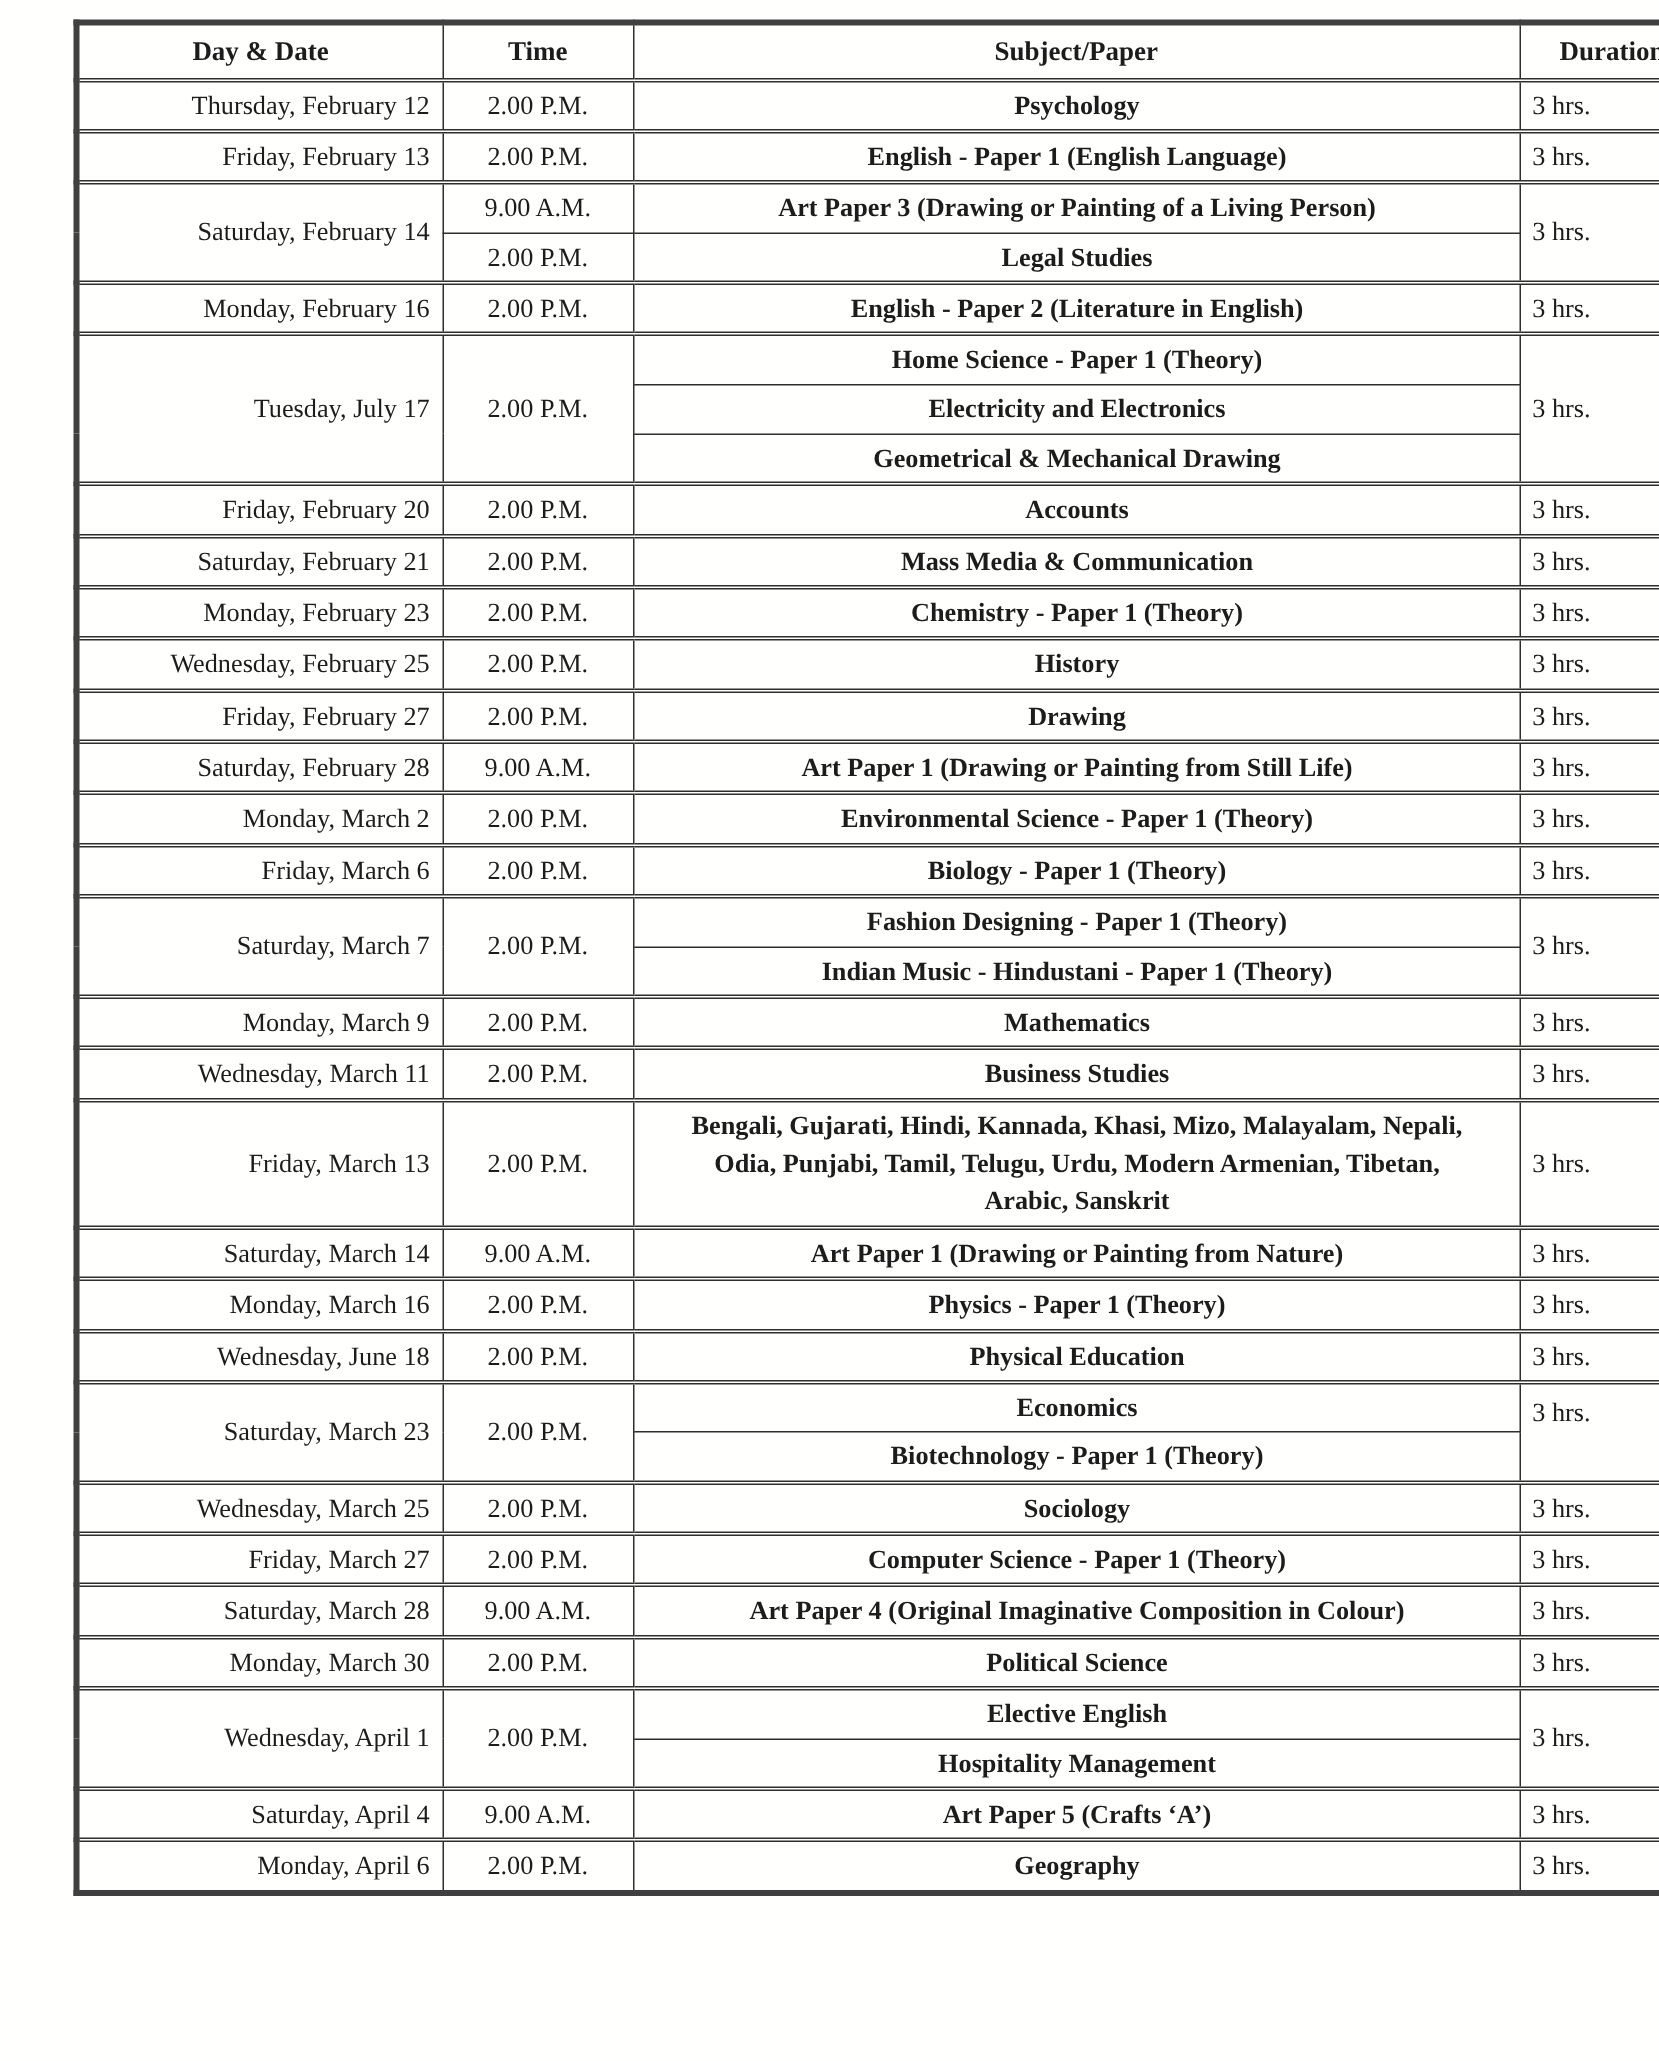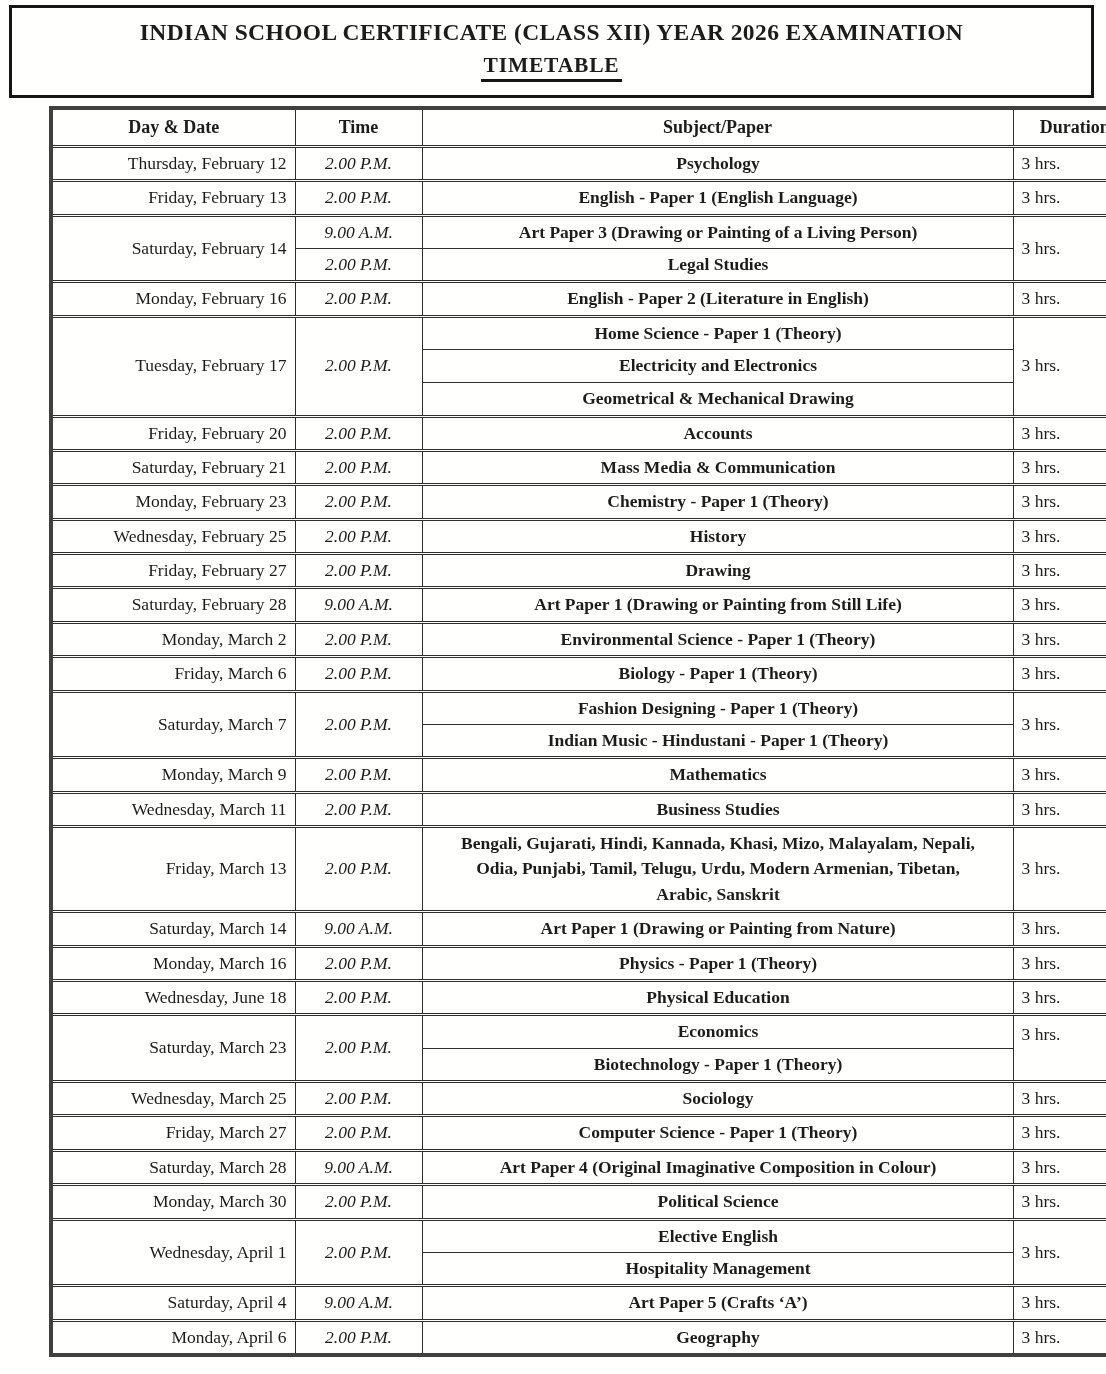--- a/index.html
+++ b/index.html
@@ -70,36 +70,30 @@
     height: 33px;
     font-size: 17.5px;
     vertical-align: middle;
     padding: 3px 8px;
     line-height: 1.45;
   }
   tr.group-start td {
     border-top: 3px double #2e2e2e;
   }
   td.c-date    { text-align: right;  padding-left: 13px; }
-  td.c-time    { text-align: center; font-style: italic; }
+  td.c-time    { text-align: center; }
   td.c-subject { text-align: center;  padding-left: 31px; padding-right: 30px; font-weight: bold; }
   td.c-duration{ text-align: left; }
   td.v-top     { vertical-align: top; padding-top: 6px; }
 </style>
 </head>
 <body>
 
 <div class="page">
 
-  <div class="title-box">
-    <div class="title-line1">INDIAN SCHOOL CERTIFICATE (CLASS XII) YEAR 2026 EXAMINATION</div>
-    <div class="title-line2-wrap">
-      <span class="title-line2">TIMETABLE</span>
-    </div>
-  </div>
 
   <table class="timetable">
     <colgroup>
       <col style="width:244px">
       <col style="width:127px">
       <col style="width:591px">
       <col style="width:125px">
     </colgroup>
     <thead>
       <tr id="head-row">
@@ -132,21 +126,21 @@
           <td class="c-time">2.00 P.M.</td>
           <td class="c-subject">Legal Studies</td>
         </tr>
         <tr class="group-start">
           <td class="c-date">Monday, February 16</td>
           <td class="c-time">2.00 P.M.</td>
           <td class="c-subject">English - Paper 2 (Literature in English)</td>
           <td class="c-duration">3 hrs.</td>
         </tr>
         <tr class="group-start">
-          <td class="c-date" rowspan="3">Tuesday, February 17</td>
+          <td class="c-date" rowspan="3">Tuesday, July 17</td>
           <td class="c-time" rowspan="3">2.00 P.M.</td>
           <td class="c-subject">Home Science - Paper 1 (Theory)</td>
           <td class="c-duration" rowspan="3">3 hrs.</td>
         </tr>
         <tr>
           <td class="c-subject">Electricity and Electronics</td>
         </tr>
         <tr>
           <td class="c-subject">Geometrical &amp; Mechanical Drawing</td>
         </tr>

